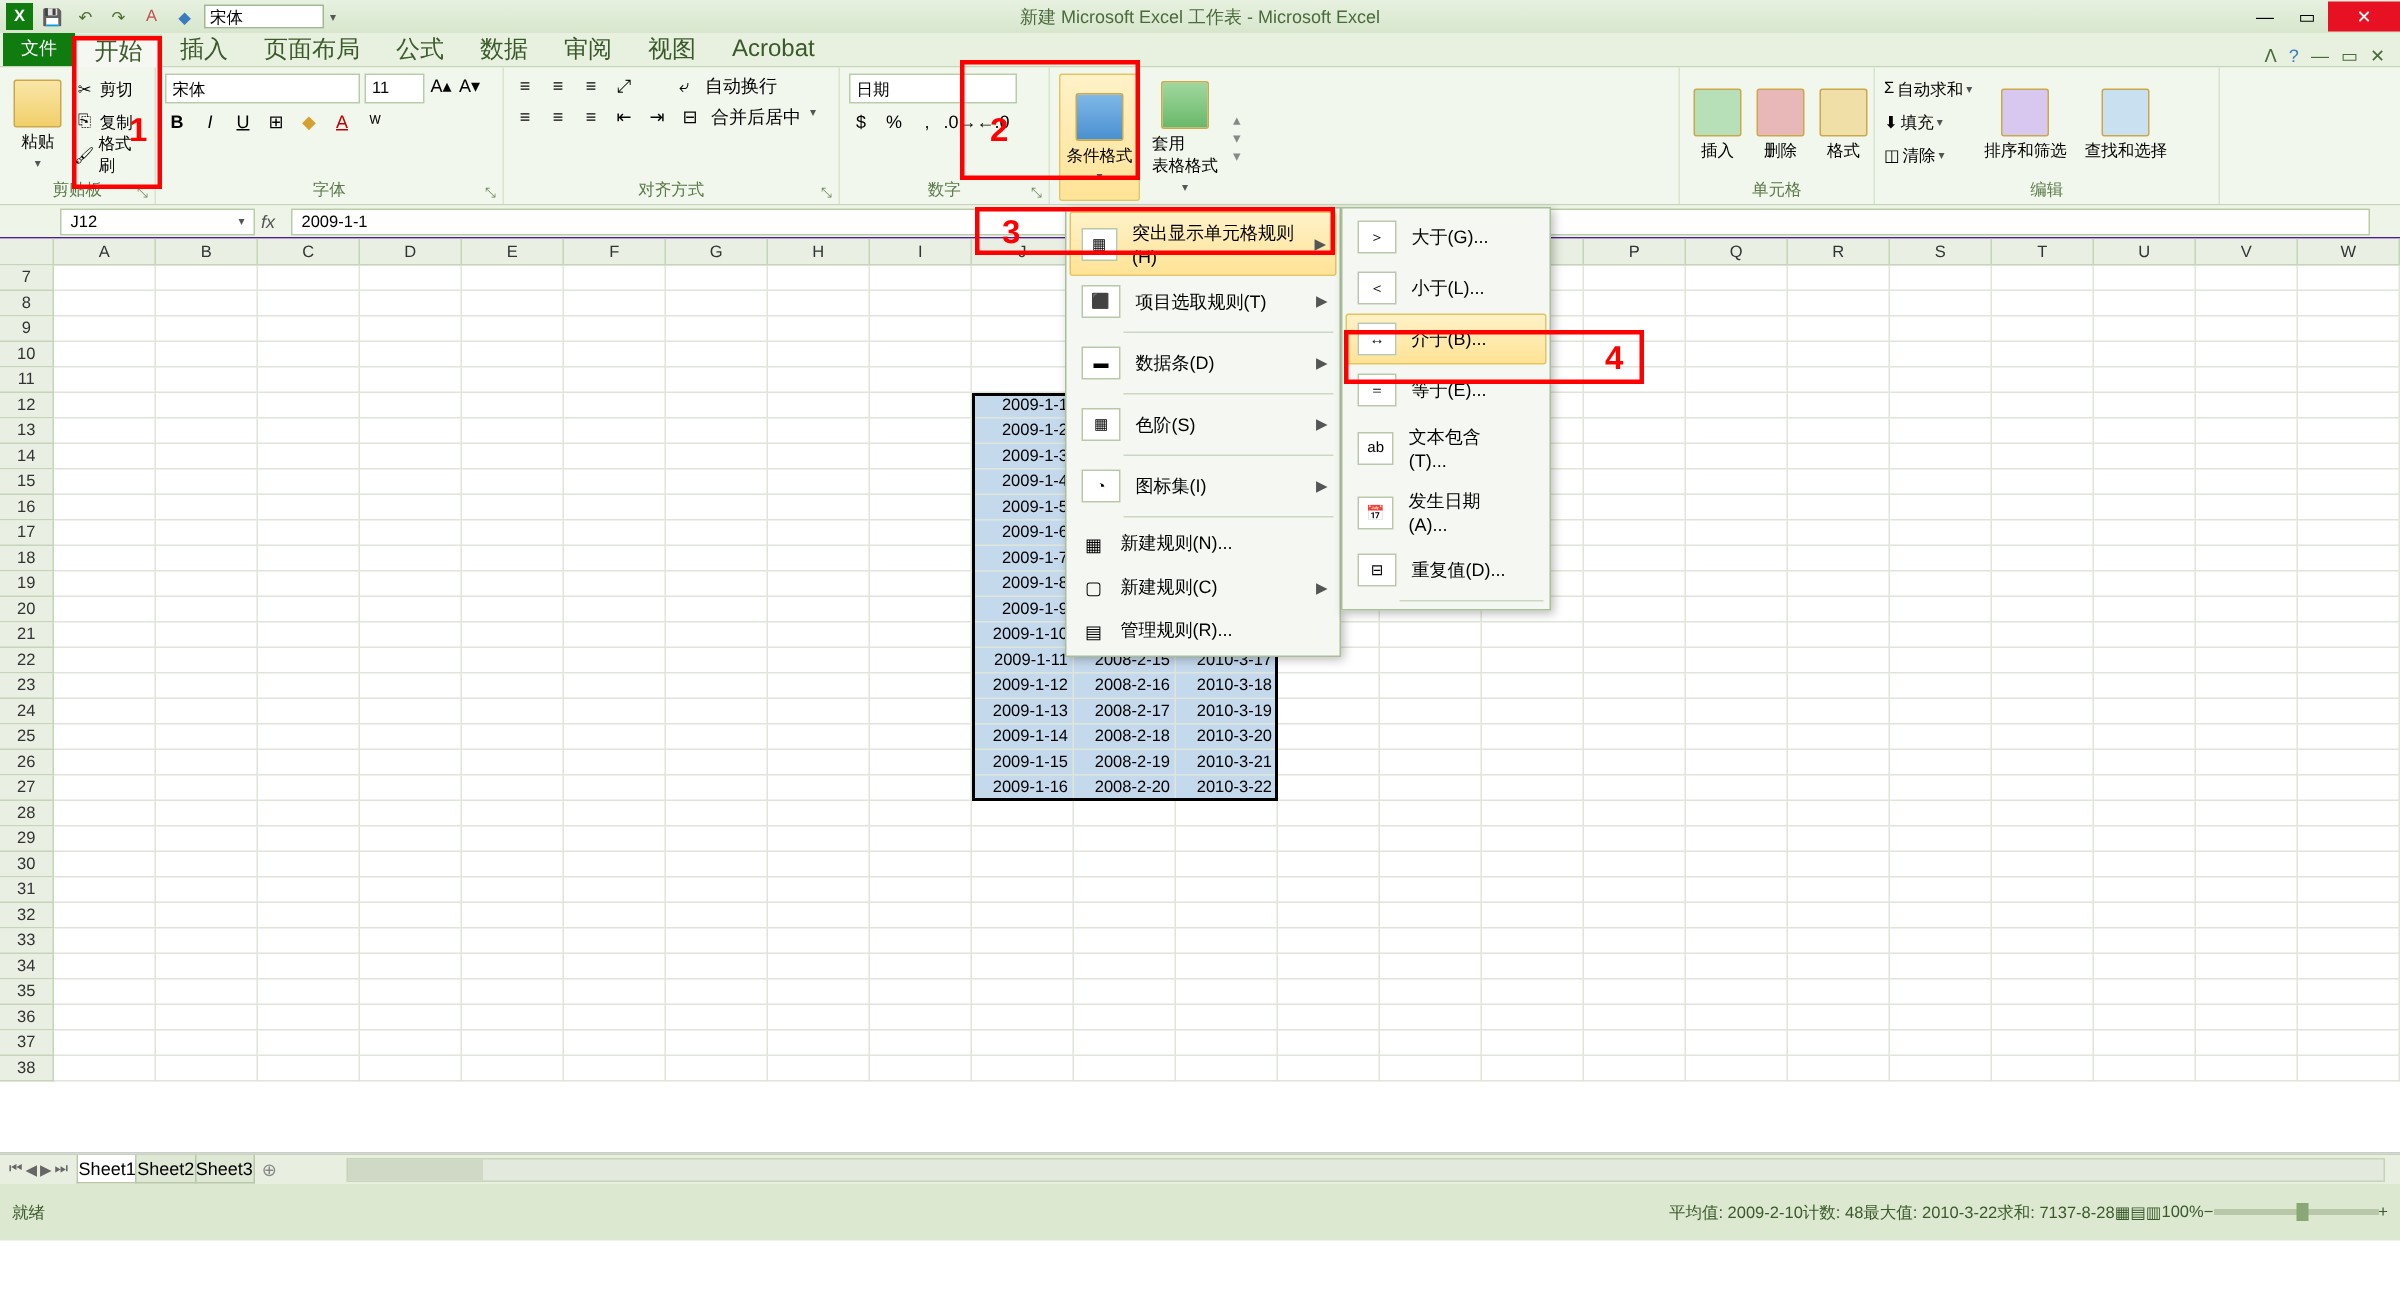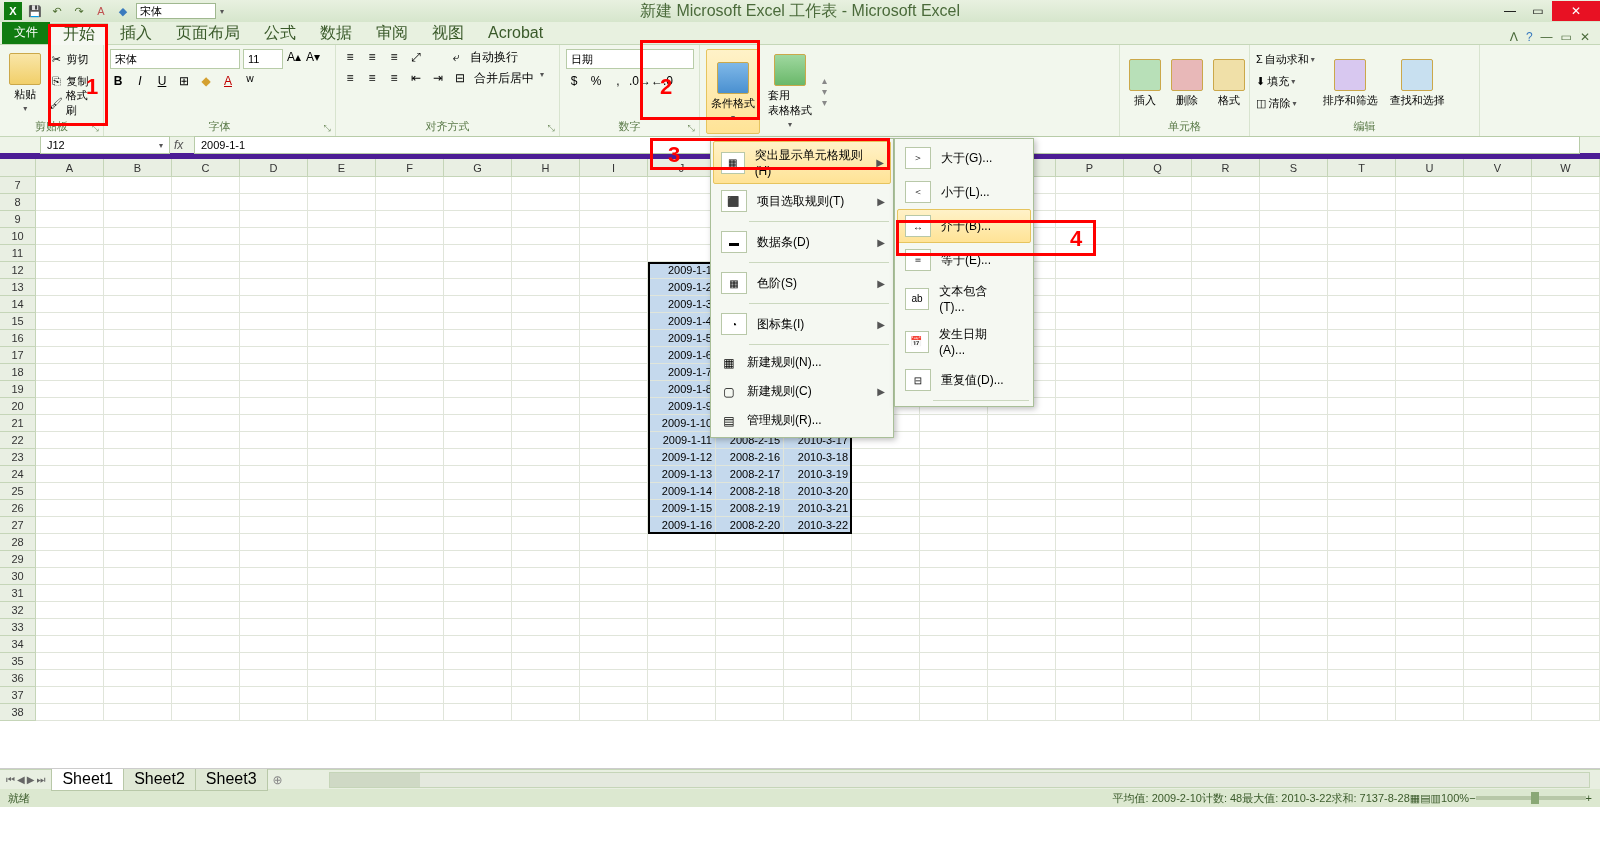--- a/index.html
+++ b/index.html
@@ -3,21 +3,21 @@
 <meta charset="utf-8">
 <style>
 * { margin:0; padding:0; box-sizing:border-box; font-family:"Microsoft YaHei","SimSun",Arial,sans-serif; }
 body { background:#fff; font-size:12px; overflow:hidden; width:1600px; height:860px; position:relative; }
 
 
 .title-bar { height:22px; background:linear-gradient(#e8f1e0,#d6e6cc); display:flex; align-items:center; position:relative; }
 .qat { display:flex; align-items:center; gap:4px; padding-left:4px; }
 .qat-item { width:18px; height:18px; display:flex; align-items:center; justify-content:center; color:#4b6b2e; font-size:11px; }
 .font-combo { width:80px; height:16px; background:#fff; border:1px solid #a0b890; font-size:11px; padding:0 3px; display:flex; align-items:center; }
-.title-text { position:absolute; left:50%; transform:translateX(-50%); color:#4a6a3a; font-size:16px; }
+.title-text { position:absolute; left:50%; transform:translateX(-50%); color:#4a6a3a; font-size:12px; }
 .win-btns { position:absolute; right:0; display:flex; }
 .win-btn { width:28px; height:20px; display:flex; align-items:center; justify-content:center; font-size:12px; }
 .win-close { background:#e81123; color:#fff; width:48px; }
 
 
 .tab-strip { height:23px; background:#e8f1e0; display:flex; align-items:flex-end; padding-left:2px; border-bottom:1px solid #c5d7b8; }
 .file-tab { background:#107c10; color:#fff; padding:4px 12px; font-size:12px; height:23px; display:flex; align-items:center; }
 .rtab { padding:4px 12px; font-size:16px; height:22px; display:flex; align-items:center; color:#3a5a2a; cursor:pointer; }
 .rtab.active { background:#f5f8f2; border:1px solid #c5d7b8; border-bottom:1px solid #f5f8f2; margin-bottom:-1px; }
 .rtab-help { margin-left:auto; display:flex; gap:8px; padding-right:10px; color:#4a6a3a; }
@@ -31,46 +31,46 @@
 .vbtn .ico { width:32px; height:32px; background:#f9d98a; border:1px solid #cba84a; border-radius:2px; }
 .small-row { display:flex; align-items:center; gap:2px; font-size:11px; height:20px; }
 .combo { border:1px solid #b8cca8; background:#fff; height:20px; font-size:11px; padding:0 4px; display:flex; align-items:center; }
 .ico-sm { width:16px; height:16px; display:inline-flex; align-items:center; justify-content:center; }
 .style-gallery { display:grid; grid-template-columns:repeat(2,96px); grid-template-rows:repeat(2,26px); gap:2px; }
 .style-cell { border:1px solid #d4d4d4; display:flex; align-items:center; padding:0 6px; font-size:11px; }
 .style-normal{background:#fff}.style-bad{background:#ffc7ce;color:#9c0006}.style-good{background:#c6efce;color:#006100}
 .style-neutral{background:#ffeb9c;color:#9c5700}.style-calc{background:#f2f2f2;color:#fa7d00}.style-check{background:#a5a5a5;color:#fff}
 
 
-.fx-bar { height:22px; border-bottom:6px solid #4c1d95; display:flex; align-items:center; background:#eef4e8; }
+.fx-bar { height:22px; border-bottom:1px solid #4c1d95; display:flex; align-items:center; background:#eef4e8; }
 .name-box { width:130px; border:1px solid #b8cca8; background:#fff; margin:0 4px 0 40px; height:18px; padding:0 6px; font-size:11px; display:flex; align-items:center; }
 .fx-label { width:20px; text-align:left; font-style:italic; color:#555; }
 .fx-input { flex:1; border:1px solid #b8cca8; background:#fff; height:18px; margin-right:20px; padding:0 6px; font-size:11px; display:flex; align-items:center; }
 
 
 .grid-wrap { position:relative; height:610px; overflow:hidden; border-bottom:1px solid #ccc;}
 .colhdr { display:flex; position:absolute; top:0; left:0; height:18px; }
 .corner { width:36px; height:18px; background:#e9efe3; border-right:1px solid #c5d5b8; border-bottom:1px solid #c5d5b8; }
 .ch { width:68px; height:18px; background:#e9efe3; border-right:1px solid #c5d5b8; border-bottom:1px solid #c5d5b8; text-align:center; font-size:11px; line-height:18px; color:#333; }
 .rows { position:absolute; top:18px; left:0; }
 .row { display:flex; height:17px; }
 .rh { width:36px; background:#e9efe3; border-right:1px solid #c5d5b8; border-bottom:1px solid #c5d5b8; text-align:center; font-size:11px; line-height:17px; color:#333; }
 .cell { width:68px; height:17px; border-right:1px solid #e0e5da; border-bottom:1px solid #e0e5da; font-size:11px; text-align:right; padding-right:3px; line-height:17px; }
 .sel { background:#c5d9ed; }
 
 
 .sheet-strip { height:20px; background:#e8efe1; display:flex; align-items:center; border-top:1px solid #c5d5b8; }
 .nav-arrows { display:flex; gap:2px; padding:0 6px; color:#666; font-size:10px; }
-.sheet-tab { border:1px solid #b8c8a8; border-top:none; padding:2px 10px; font-size:16px; background:#fff; margin-right:-1px; }
+.sheet-tab { border:1px solid #b8c8a8; border-top:none; padding:2px 0; font-size:12px; background:#fff; margin-right:-1px; }
 .sheet-tab.inactive { background:#dfe8d5; }
 .hscroll { flex:1; margin:0 10px 0 40px; height:16px; background:#e4e9de; position:relative; border:1px solid #c5d5b8; }
 .hscroll-thumb { position:absolute; left:0; width:90px; height:14px; background:#cfd9c5; }
 
 
-.status-bar { height:18px; background:#dce8d0; display:flex; align-items:center; font-size:11px; color:#3a5a2a; padding:0 8px; }
+.status-bar { height:38px; background:#dce8d0; display:flex; align-items:center; font-size:11px; color:#3a5a2a; padding:0 8px; }
 .status-right { margin-left:auto; display:flex; gap:0; align-items:center; }
 .zoom-slider { width:110px; height:4px; background:#b8c8a8; position:relative; }
 .zoom-thumb { position:absolute; left:50%; top:-4px; width:8px; height:12px; background:#8aa876; }
 
 
 .menu { position:absolute; background:#f5f8f2; border:1px solid #a9bf98; box-shadow:2px 2px 6px rgba(0,0,0,0.25); font-size:12px; padding:2px; z-index:100; }
 .menu-item { display:flex; align-items:center; gap:10px; padding:6px 24px 6px 8px; position:relative; }
 .menu-item.hover { background:linear-gradient(#fff2c8,#ffe396); border:1px solid #e6c45e; padding:5px 23px 5px 7px; border-radius:2px; }
 .menu-ico { width:26px; height:22px; background:#fff; border:1px solid #b8c8a8; display:flex; align-items:center; justify-content:center; font-size:10px; }
 .menu-arrow { position:absolute; right:6px; color:#555; font-size:10px; }
@@ -201,21 +201,21 @@
           <span>合并后居中</span>
           <span class="tri">▾</span>
       </div>
     </div>
     <div class="group-label">对齐方式</div>
     <div class="dlaunch">⤡</div>
   </div>
 
   <div class="group" style="width:140px">
     <div class="group-body" style="flex-direction:column;gap:4px">
-      <div class="combo" style="width:128px">
+      <div class="combo" style="width:112px">
           <span>日期</span>
         </div>
       <div style="display:flex;gap:6px">
         <span class="ico-sm">$</span>
         <span class="ico-sm">%</span>
         <span class="ico-sm">,</span>
         <span class="ico-sm">.0→</span>
         <span class="ico-sm">←.0</span>
       </div>
     </div>

